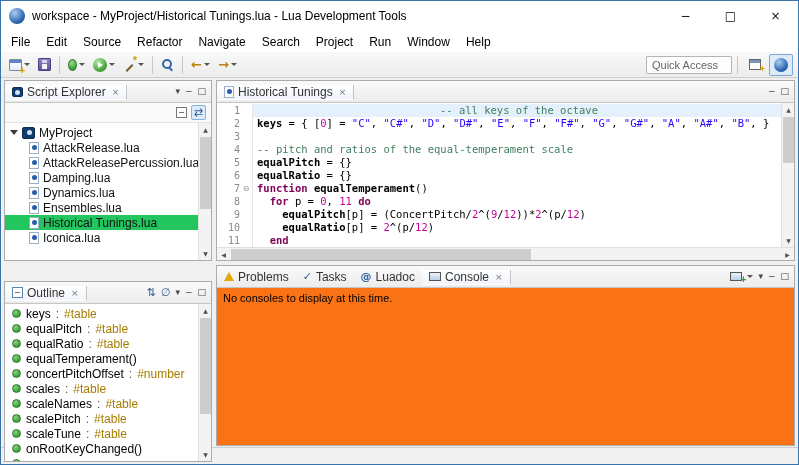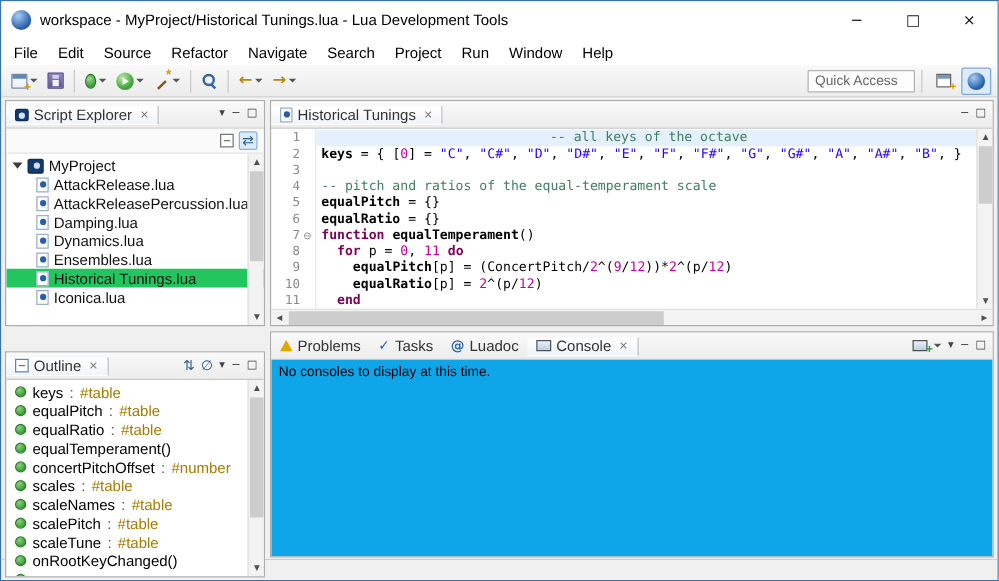--- a/index.html
+++ b/index.html
@@ -114,21 +114,21 @@
   .o-sep { color:#555; }
   .o-type { color:#a67c00; }
 
   
   .ico-problems { width:0; height:0; border-left:5px solid transparent; border-right:5px solid transparent; border-bottom:9px solid #e0a800; }
   .ico-check { color:#2e64a5; font-weight:bold; font-size:11px; line-height:1; }
   .ico-at { color:#2e64a5; font-weight:bold; font-size:11px; line-height:1; }
   .ico-console { width:12px; height:9px; border:1px solid #555; background:linear-gradient(#eaf2fa,#b9cfe6); }
   .ico-newconsole { width:12px; height:9px; border:1px solid #555; background:linear-gradient(#eaf2fa,#b9cfe6); position:relative; }
   .ico-newconsole::after { content:"+"; position:absolute; right:-5px; bottom:-5px; color:#2f9e2f; font-weight:bold; font-size:10px; }
-  .console-body { flex:1; background:#0ea5e9; font-size:11px; color:#000; padding:4px 6px; }
+  .console-body { flex:1; background:#f97316; font-size:11px; color:#000; padding:4px 6px; }
 
   
   .statusbar { flex:0 0 17px; background:#f0f0f0; border-top:1px solid #cfcfcf; display:flex; align-items:center; padding-left:8px; font-size:11px; color:#222; }
 </style>
 </head>
 <body>
 
 <div class="win">
 
   <div class="titlebar">

